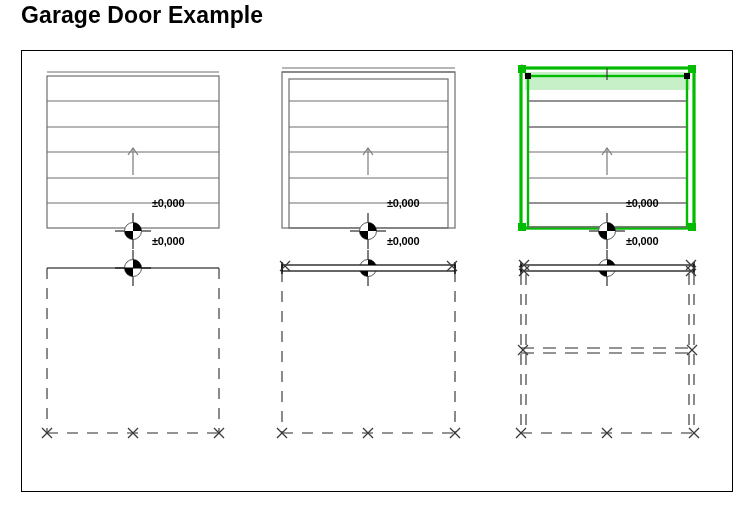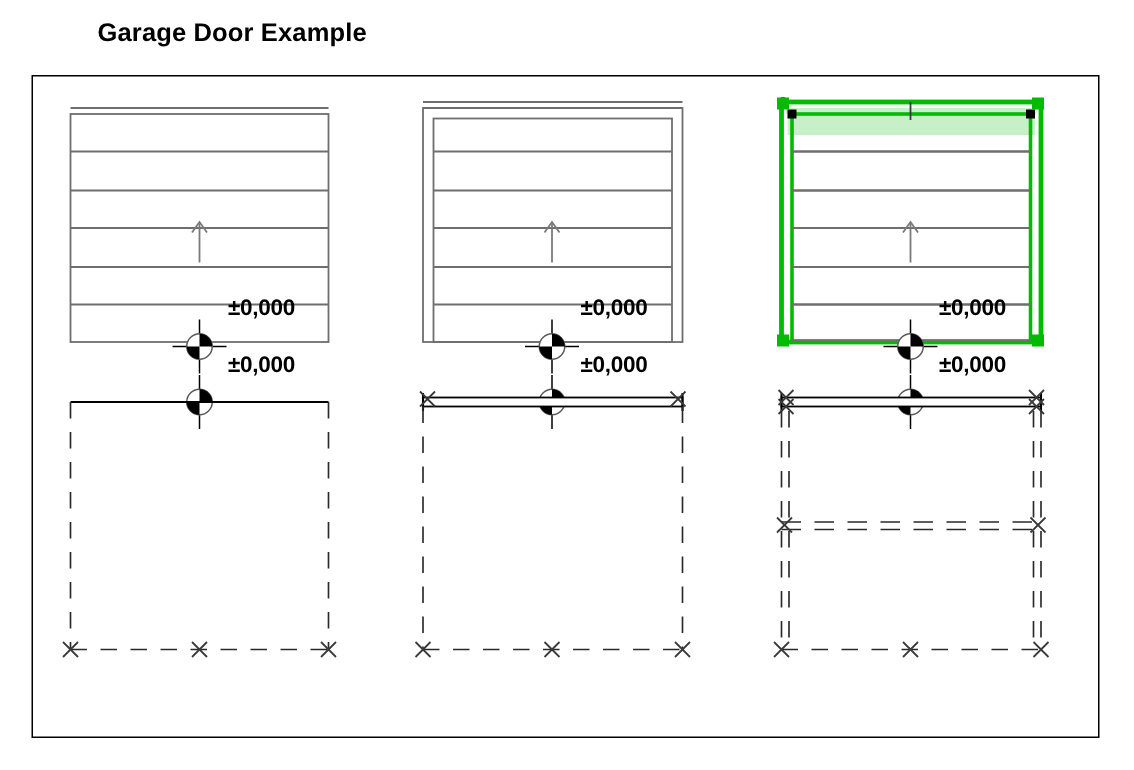--- a/index.html
+++ b/index.html
@@ -11,27 +11,26 @@
     width: 756px;
     height: 513px;
     position: relative;
     font-family: "Liberation Sans", sans-serif;
     overflow: hidden;
   }
 
   #page-title {
     position: absolute;
     left: 21px;
-    top: 12px;
-    font-size: 17px;
+    top: 2px;
+    font-size: 23px;
     font-weight: bold;
     color: #000000;
     letter-spacing: 0.1px;
     white-space: nowrap;
-    margin-left: 44px;
   }
 
   #drawing-frame {
     position: absolute;
     left: 21px;
     top: 50px;
     width: 712px;
     height: 442px;
     border: 1px solid #000000;
     box-sizing: border-box;
@@ -43,21 +42,21 @@
     left: 0;
     top: 0;
     width: 756px;
     height: 513px;
     pointer-events: none;
   }
 
   .lvl-label {
     position: absolute;
     font-family: "Liberation Sans", sans-serif;
-    font-size: 15px;
+    font-size: 11px;
     font-weight: bold;
     color: #000000;
     white-space: nowrap;
     letter-spacing: -0.2px;
   }
 </style>
 </head>
 <body>
 
 <div id="page-title">Garage Door Example</div>

